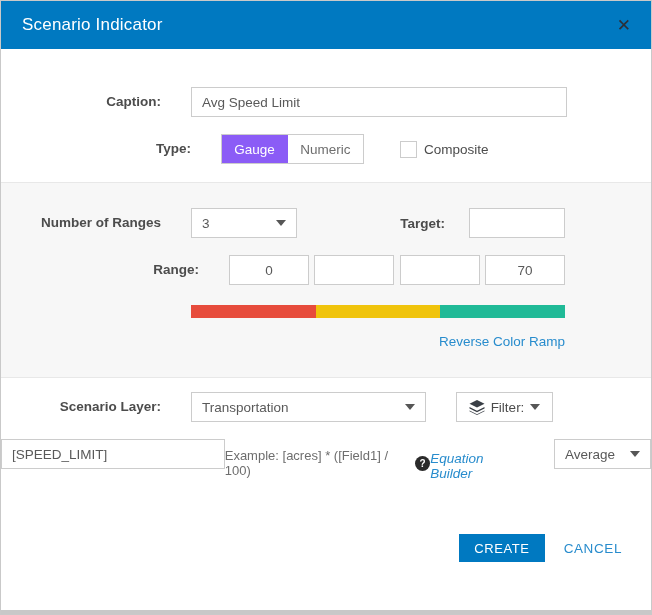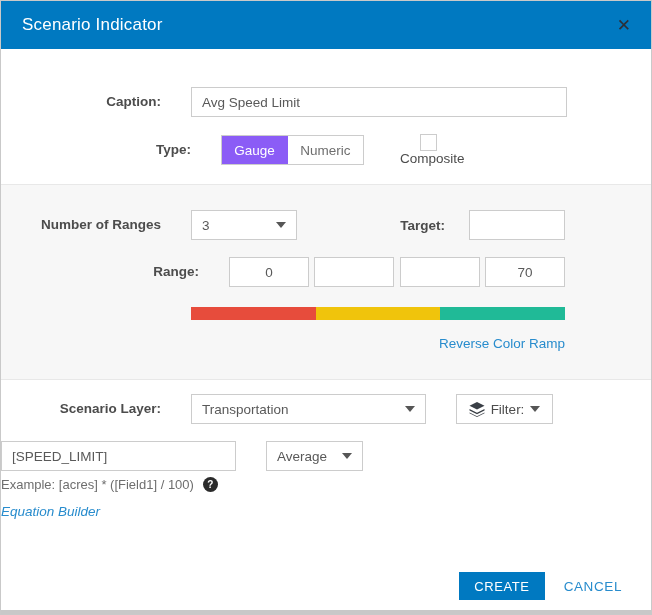--- a/index.html
+++ b/index.html
@@ -99,21 +99,21 @@
     height: 28px;
     display: flex; align-items: center; justify-content: center;
     font-size: 13.5px;
     cursor: pointer;
     background: #ffffff;
     color: #6e6e6e;
   }
   .seg-btn.seg-gauge { width: 65px; }
   .seg-btn.seg-numeric { width: 76px; border-left: 1px solid #8b5cf6; }
   .seg-btn.selected { background: #8b5cf6; color: #ffffff; }
-  .composite-wrap { display: flex; align-items: center; margin-left: 36px; flex-direction: column; }
+  .composite-wrap { display: flex; align-items: center; margin-left: 36px; }
   .checkbox {
     width: 17px; height: 17px;
     border: 1px solid #cccccc;
     background: #ffffff;
     margin-right: 7px;
     cursor: pointer;
     flex: none;
   }
   .composite-label { font-size: 13.5px; color: #4c4c4c; }
 
@@ -165,21 +165,21 @@
     display: flex;
     align-items: center;
     justify-content: center;
     gap: 6px;
     font-size: 13.5px;
     color: #4c4c4c;
     cursor: pointer;
   }
   .row-equation { margin-top: 17px; align-items: flex-start; }
   .row-equation .label-col { padding-top: 9px; }
-  .equation-cell { display: flex; flex-direction: column; }
+  .equation-cell { display: flex; }
   .equation-input { width: 235px; }
   .example-line {
     margin-top: 6px;
     font-size: 13px;
     color: #6e6e6e;
     display: flex;
     align-items: center;
     gap: 9px;
   }
   .help-icon {

